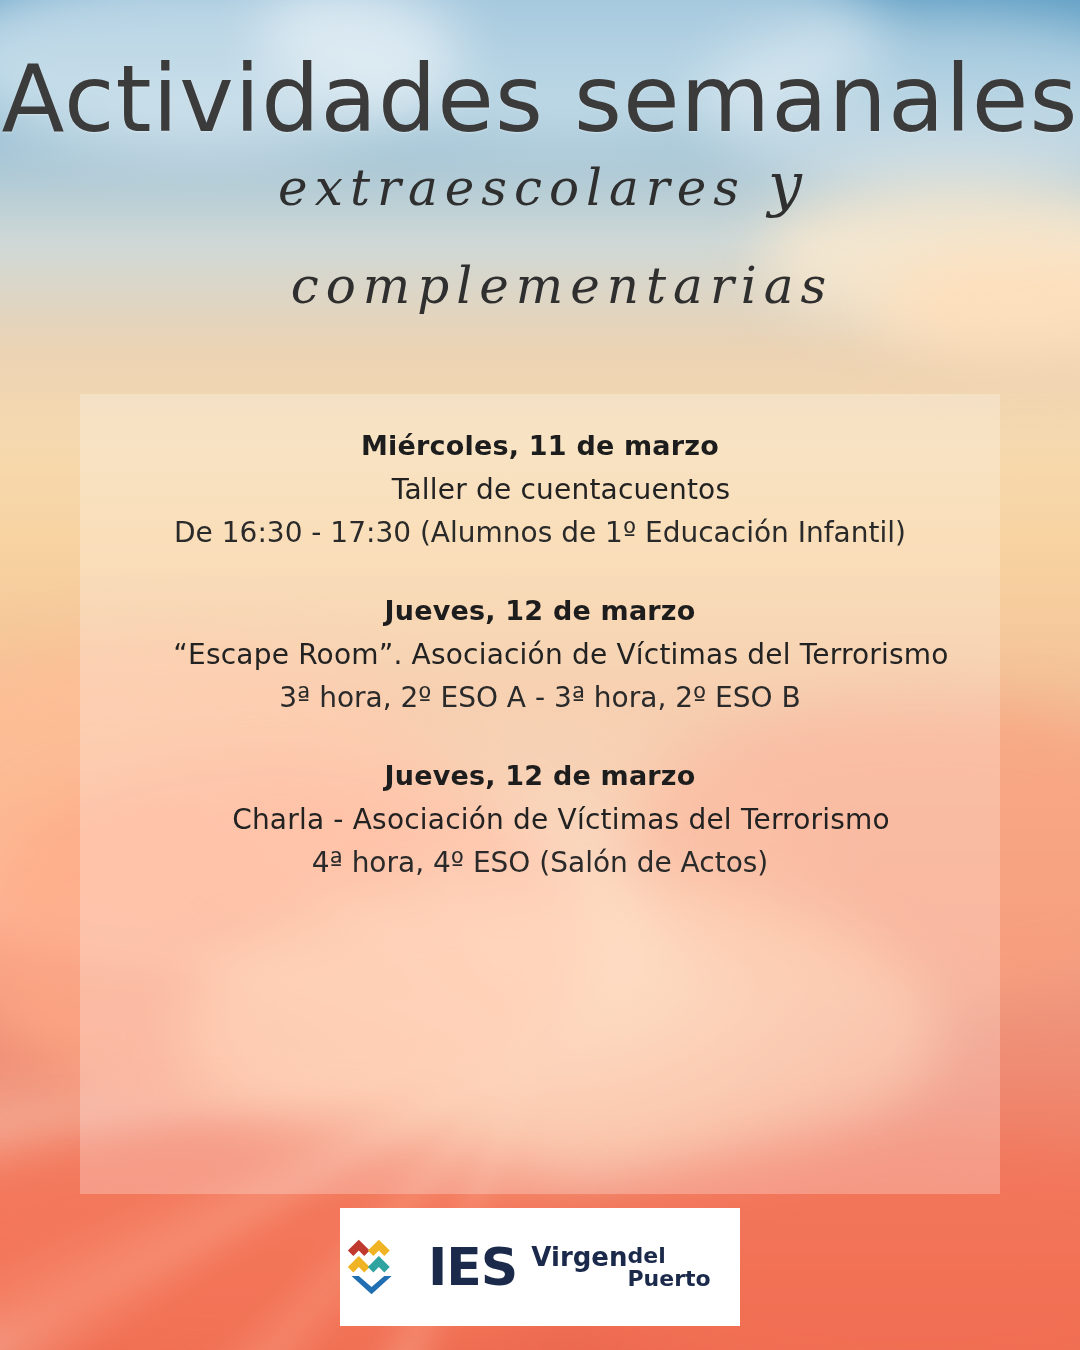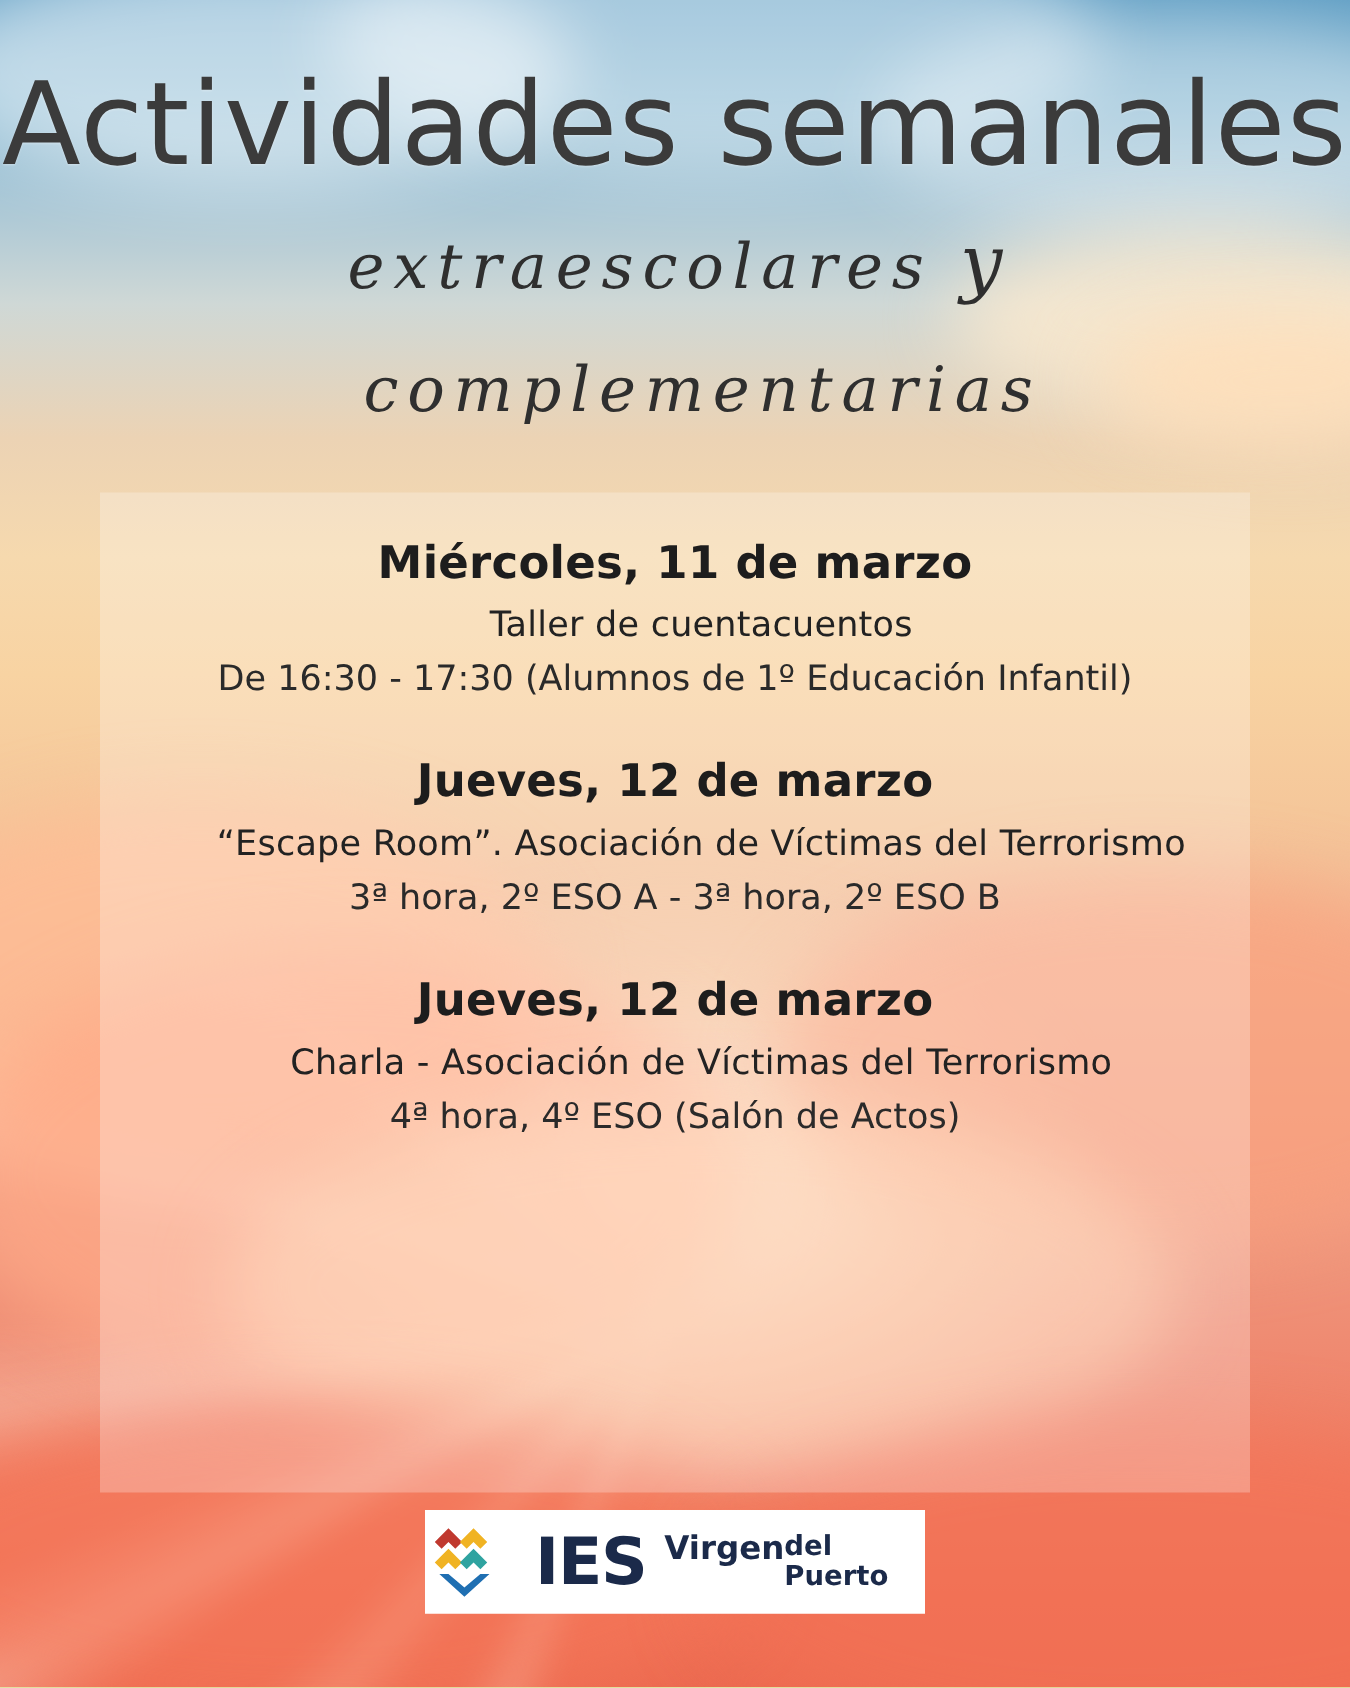--- a/index.html
+++ b/index.html
@@ -106,21 +106,21 @@
     letter-spacing:1px;
     color:#3b3b3b;
     text-shadow:0 1px 2px rgba(255,255,255,.35);
   }
   .title-script1, .title-script2 {
     font-family:"DejaVu Serif", serif;
     font-style:italic;
     color:#2f2f2f;
     letter-spacing:7px;
   }
-  .title-script1 { font-size:50px; margin-top:26px; }
+  .title-script1 { font-size:50px; }
   .title-script2 { font-size:50px; margin-top:38px;padding-left:44px; }
   .title-script1 .amp {
     font-size:60px; letter-spacing:0; margin-left:22px;
   }
 
   
   .panel {
     position:absolute;
     left:80px; top:394px;
     width:920px; height:800px;
@@ -128,21 +128,21 @@
   }
   .events {
     padding-top:36px;
     text-align:center;
   }
   .event { margin-bottom:46px; }
   .event:last-child { margin-bottom:0; }
   .ev-date {
     font-family:"DejaVu Sans", sans-serif;
     font-weight:bold;
-    font-size:36px;
+    font-size:27px;
     color:#1d1d1d;
     letter-spacing:.2px;
   }
   .ev-title {
     font-family:"DejaVu Sans", sans-serif;
     font-size:28px;
     color:#222;
     margin-top:12px;
     letter-spacing:.2px;
     padding-left:42px;
@@ -151,21 +151,21 @@
     font-family:"DejaVu Sans", sans-serif;
     font-size:28px;
     color:#2a2a2a;
     margin-top:10px;
   }
 
   
   .logo-box {
     position:absolute;
     left:340px; top:1208px;
-    width:400px; height:83px;
+    width:400px; height:118px;
     background:#ffffff;
     display:flex; align-items:center; justify-content:center;
     gap:14px;
   }
   .logo-mark { width:74px; height:62px; flex:0 0 auto; }
   .logo-ies {
     font-family:"DejaVu Sans", sans-serif;
     font-weight:bold;
     font-size:52px;
     color:#1b2a4a;

